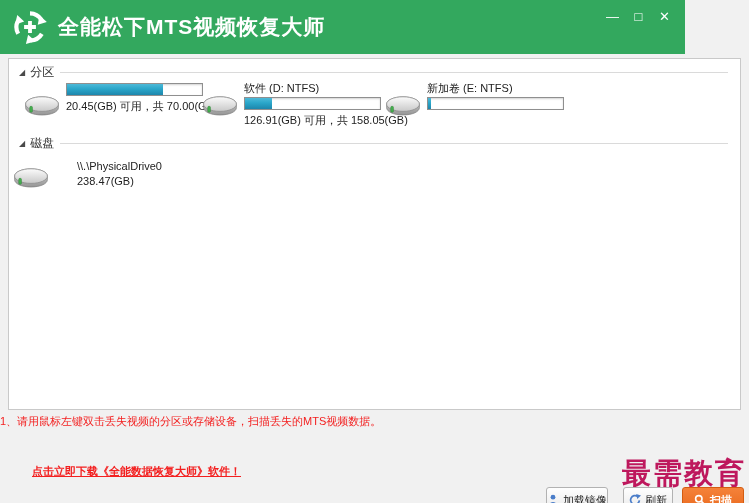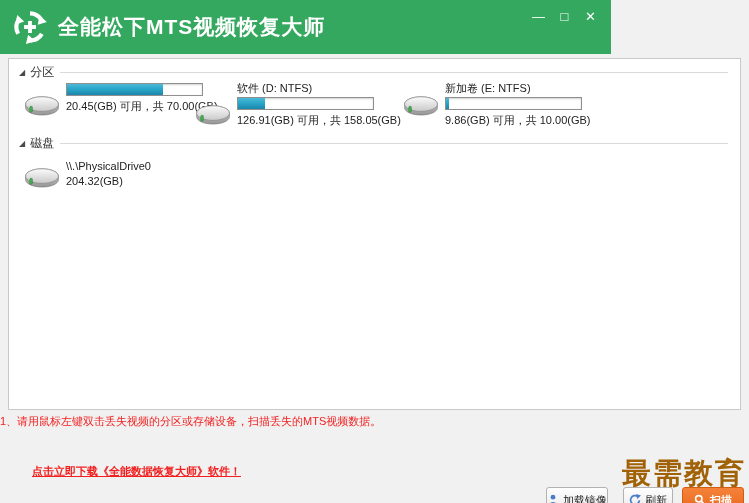--- a/index.html
+++ b/index.html
@@ -1,56 +1,56 @@
 <!DOCTYPE html>
 <html><head>
 <meta charset="utf-8">
 <style>
   html,body{margin:0;padding:0;}
   body{width:749px;height:503px;overflow:hidden;background:#f1f1f1;
        font-family:"Liberation Sans","DejaVu Sans",sans-serif;-webkit-font-smoothing:antialiased;}
   .window{position:relative;width:749px;height:503px;overflow:hidden;}
 
   
-  .titlebar{position:absolute;left:0;top:0;width:611px;height:54px;background:#33a85e;}
+  .titlebar{position:absolute;left:0;top:0;width:685px;height:54px;background:#33a85e;}
   .logo{position:absolute;left:10px;top:7px;width:40px;height:40px;}
   .app-title{position:absolute;left:58px;top:0;height:54px;line-height:54px;
              color:#fff;font-size:21px;font-weight:bold;letter-spacing:1px;white-space:nowrap;}
   .controls{position:absolute;right:10px;top:7px;display:flex;gap:5px;}
   .ctrl{width:21px;height:20px;line-height:20px;text-align:center;color:#fff;font-size:13px;cursor:default;}
 
   
   .panel{position:absolute;left:8px;top:58px;width:731px;height:350px;background:#fff;border:1px solid #c9c9c9;}
   .sec-header{position:absolute;left:10px;right:12px;display:flex;align-items:center;font-size:12px;color:#333;}
   .sec-partitions{top:5px;} .sec-disks{top:76px;}
   .expander{font-size:8px;color:#4a4a4a;margin-right:5px;line-height:12px;}
   .sec-line{flex:1;height:1px;background:#dadada;margin-left:6px;}
 
   .part-item{position:absolute;top:22px;display:flex;cursor:default;}
-  .pos-p1{left:13px;} .pos-p2{left:184px;align-items:flex-end;} .pos-p3{left:392px;}
+  .pos-p1{left:13px;} .pos-p2{left:191px;} .pos-p3{left:374px;}
   .hdd-icon{width:40px;height:28px;margin-top:10px;flex:none;}
   .part-col{margin-left:4px;width:137px;font-size:11px;color:#222;}
   .part-name{height:14px;white-space:nowrap;}
   .bar{height:11px;border:1px solid #8f8f8f;background:#fff;margin:2px 0 3px;
        box-shadow:inset 0 1px 2px rgba(0,0,0,.18);}
   .fill{height:100%;background:linear-gradient(#4db9d8,#2aa6c9 45%,#1d86ac);}
   .part-info{white-space:nowrap;}
 
-  .disk-item{position:absolute;left:13px;top:94px;display:flex;cursor:default;}
+  .disk-item{position:absolute;left:2px;top:94px;display:flex;cursor:default;gap:22px;}
   .disk-col{margin-left:4px;font-size:11px;color:#222;padding-top:6px;line-height:15px;}
 
   
   .notes{position:absolute;left:0;top:413px;font-size:11px;color:#f32020;line-height:17px;white-space:nowrap;}
   .note-line{height:17px;}
   .notes-link{position:absolute;left:32px;top:464px;font-size:11px;color:#f32020;
               text-decoration:underline;font-weight:bold;white-space:nowrap;cursor:pointer;text-align:center;}
 
   
   .watermark{position:absolute;right:3px;top:454px;font-family:Liberation Sans, sans-serif;
-             font-weight:bold;font-size:29px;color:#a16207;letter-spacing:2px;white-space:nowrap;}
+             font-weight:bold;font-size:29px;color:#be185d;letter-spacing:2px;white-space:nowrap;}
 
   
   .btn{position:absolute;top:487px;height:26px;box-sizing:border-box;border:1px solid #b2b2b2;border-radius:3px;
        background:linear-gradient(#fefefe,#e9e9e9);font-size:11px;color:#222;
        display:flex;align-items:center;justify-content:center;gap:4px;cursor:pointer;white-space:nowrap;}
   .btn-load{left:546px;width:62px;}
   .btn-refresh{left:623px;width:50px;}
   .btn-scan{left:682px;width:62px;background:linear-gradient(#f6held,#e8681c);
             background:linear-gradient(#f5823a,#e8681c);border-color:#d45c10;color:#fff;font-weight:bold;}
   .btn svg{flex:none;}
@@ -134,37 +134,36 @@
 
     <div class="part-item pos-p3">
       <svg class="hdd-icon">
           <use href="#hdd"></use>
         </svg>
       <div class="part-col">
         <div class="part-name">新加卷 (E: NTFS)</div>
         <div class="bar">
           <div class="fill" style="width: 2%;"></div>
         </div>
-        <div class="part-info">9.86(GB) 可用，共 10.00(GB)</div>
       </div>
     </div>
 
     <div class="sec-header sec-disks">
       <span class="expander">◢</span>
       <span>磁盘</span>
       <span class="sec-line"></span>
     </div>
 
     <div class="disk-item">
       <svg class="hdd-icon">
           <use href="#hdd"></use>
         </svg>
       <div class="disk-col">
         <div>\\.\PhysicalDrive0</div>
-        <div>204.32(GB)</div>
+        <div>238.47(GB)</div>
       </div>
     </div>
   </div>
 
   <div class="notes">
     <div class="note-line">1、请用鼠标左键双击丢失视频的分区或存储设备，扫描丢失的MTS视频数据。</div>
   </div>
   <a class="notes-link">点击立即下载《全能数据恢复大师》软件！</a>
 
   <div class="watermark">最需教育</div>

